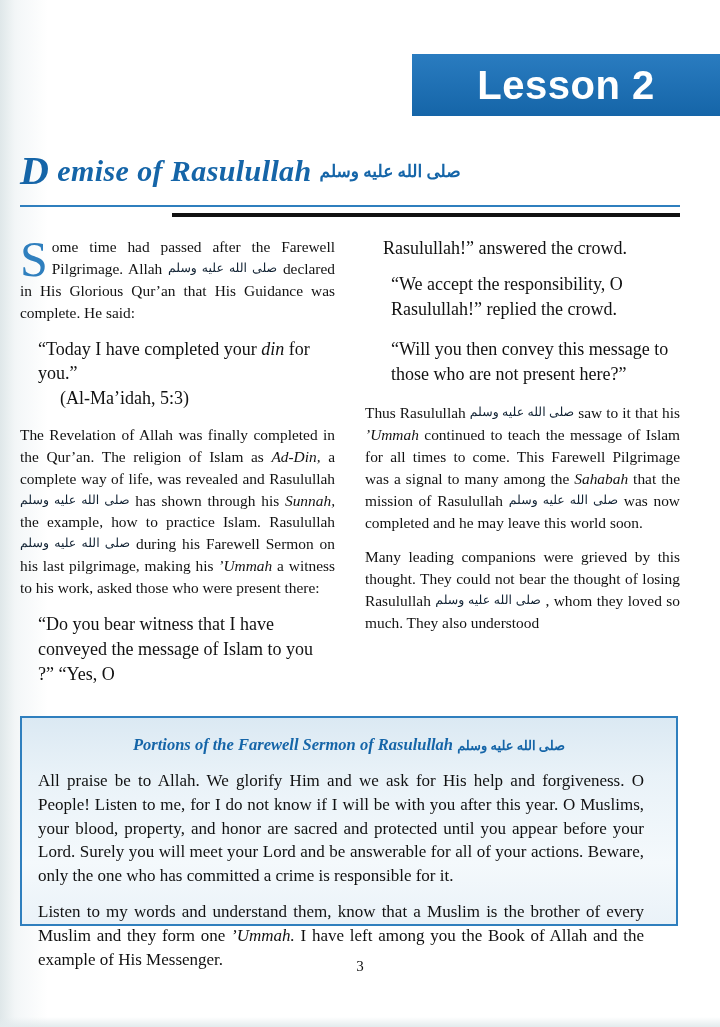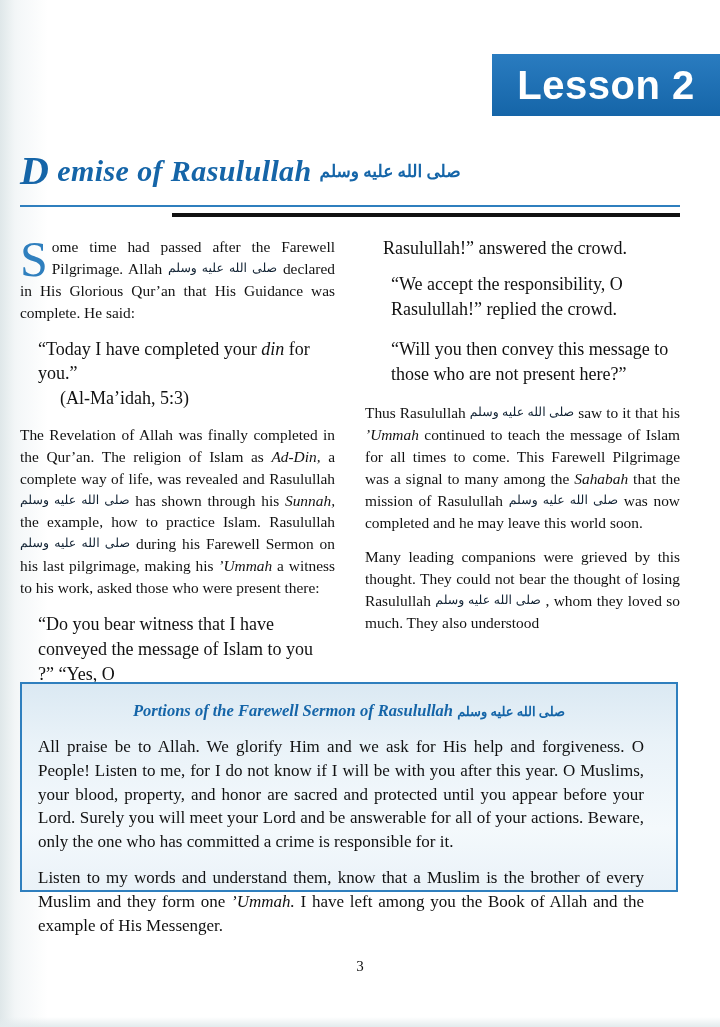--- a/index.html
+++ b/index.html
@@ -33,21 +33,21 @@
     left: 0; right: 0; bottom: 0;
     height: 10px;
     background: linear-gradient(to bottom, rgba(224,233,235,0), #e3ebed);
   }
 
   
   .lesson-banner {
     position: absolute;
     top: 54px;
     right: 0;
-    width: 228px;
+    width: 308px;
     height: 62px;
     background: #1b6fb4;
     background: linear-gradient(to bottom, #2a7cc0 0%, #1565a8 100%);
     display: flex;
     align-items: center;
     justify-content: center;
   }
   .lesson-banner .label {
     color: #ffffff;
     font-family: "Liberation Sans", sans-serif;
@@ -156,21 +156,21 @@
     position: relative;
     top: -2px;
     white-space: nowrap;
   }
   .it { font-style: italic; }
 
   
   .sermon-box {
     position: absolute;
     left: 20px;
-    top: 682px;
+    top: 716px;
     width: 658px;
     height: 210px;
     border: 2px solid #2f7fbe;
     background: linear-gradient(to bottom, #dbe9f3 0%, #e9f2f8 28%, #f4f9fc 70%, #eaf2f8 100%);
     box-sizing: border-box;
     padding: 14px 16px 10px 16px;
   }
   .sermon-title {
     text-align: center;
     font-style: italic;

